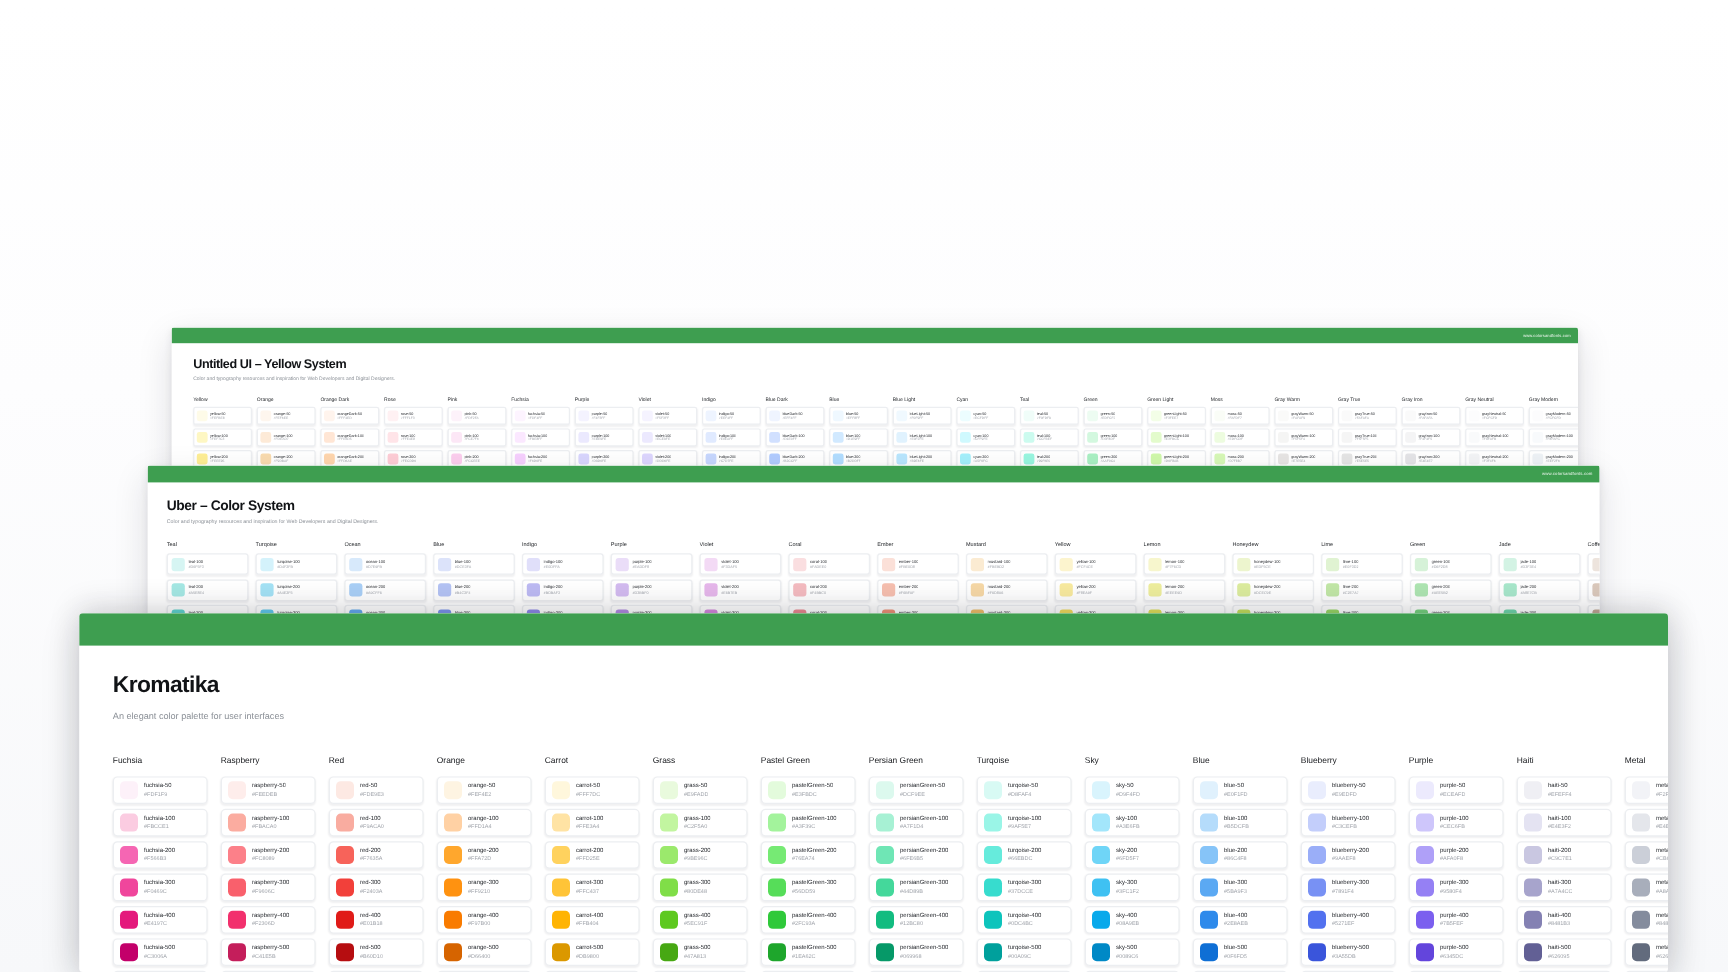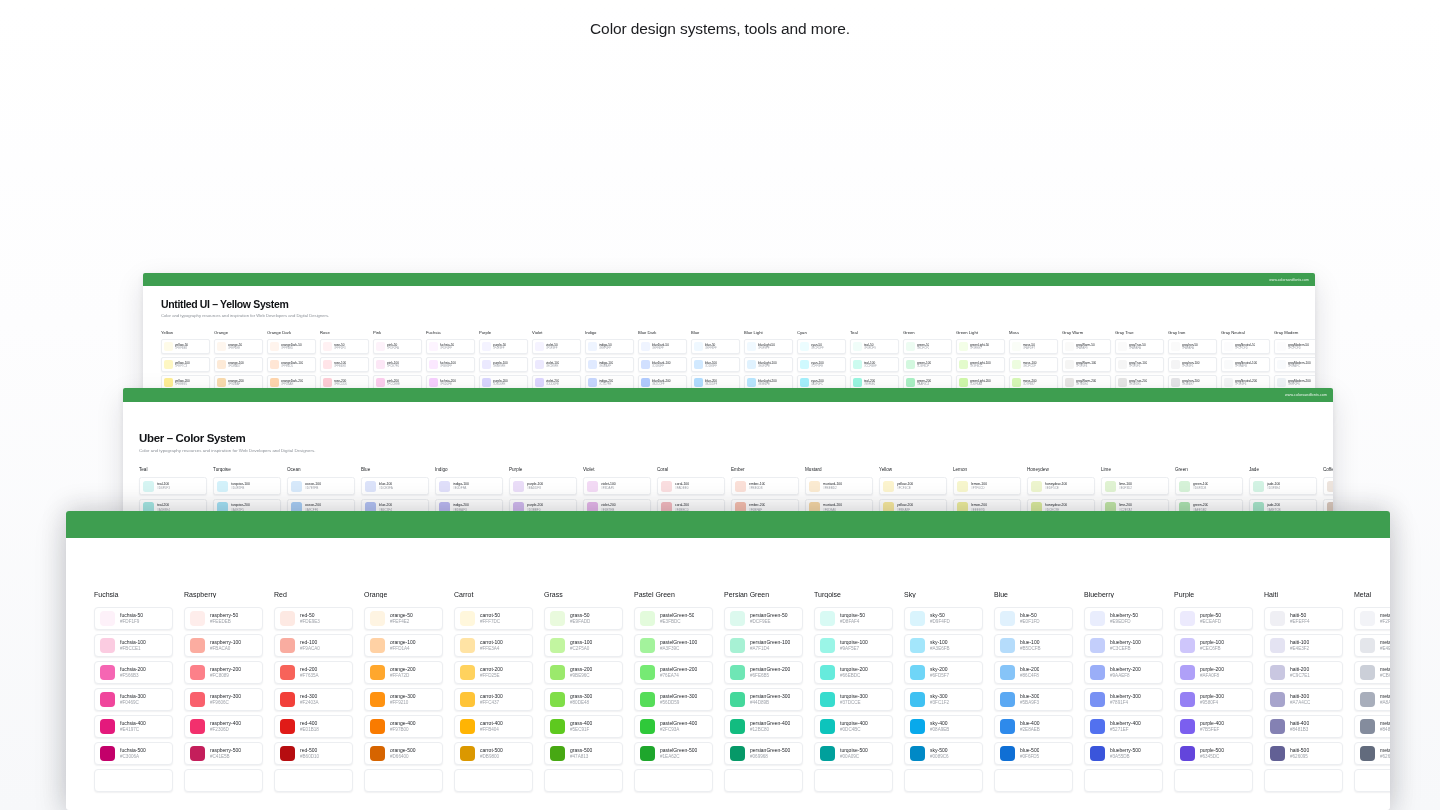--- a/index.html
+++ b/index.html
@@ -137,21 +137,21 @@
   #card-untitled .sw-hex  { font-size: 2.8px; line-height: 1.3; }
 
   
   #card-uber {
     left: 123px; top: 388px;
     width: 1210px; height: 132px;
     border-radius: 2px;
   }
   #card-uber .card-bar { height: 14px; }
   #card-uber .card-bar .wm { font-size: 3.6px; right: 6px; }
-  #card-uber .card-body { padding: 30px 16px 0 16px; }
+  #card-uber .card-body { padding: 14px 16px 0 16px; }
   #card-uber .card-title { font-size: 11.5px; }
   #card-uber .card-desc { font-size: 4.4px; margin-top: 4px; }
   #card-uber .palette { margin-top: 14px; gap: 6px; }
   #card-uber .pal-col { width: 68px; }
   #card-uber .pal-head { font-size: 4.6px; margin-bottom: 5px; }
   #card-uber .swatch { height: 18px; border-radius: 2.5px; padding: 0 3px; margin-bottom: 3.5px; gap: 3px; }
   #card-uber .chip { width: 11px; height: 11px; border-radius: 2.5px; }
   #card-uber .sw-name { font-size: 3.4px; line-height: 1.35; }
   #card-uber .sw-hex  { font-size: 3.1px; line-height: 1.35; }
 
@@ -174,21 +174,20 @@
   #card-kromatika .chip { width: 15px; height: 15px; border-radius: 4px; }
   #card-kromatika .sw-name { font-size: 5px; line-height: 1.45; }
   #card-kromatika .sw-hex  { font-size: 4.6px; line-height: 1.45; }
 </style>
 </head>
 <body>
 
 <div class="bg-wash"></div>
 
 <header class="hero">
-  <p class="hero-sub">Color design systems, tools and more.</p>
 </header>
 
 <div class="deck">
 
   <section class="card" id="card-untitled">
     <div class="card-bar">
       <span class="wm">www.colorsandfonts.com</span>
     </div>
     <div class="card-body">
       <h2 class="card-title">Untitled UI – Yellow System</h2>
@@ -1132,20 +1131,22 @@
           </div>
         </div>
     </div>
   </section>
 
   <section class="card" id="card-kromatika">
     <div class="card-bar">
       <span class="wm">www.colorsandfonts.com</span>
     </div>
     <div class="card-body">
+      <h2 class="card-title">Kromatika</h2>
+      <p class="card-desc">An elegant color palette for user interfaces</p>
       <div class="palette">
           <div class="pal-col">
             <div class="pal-head">Fuchsia</div>
             <div class="swatch">
               <span class="chip" style="background: rgb(253, 241, 249);"></span>
               <span class="swatch-text">
                 <span class="sw-name" style="display: block;">fuchsia-50</span>
                 <span class="sw-hex" style="display: block;">#FDF1F9</span>
               </span>
             </div>

